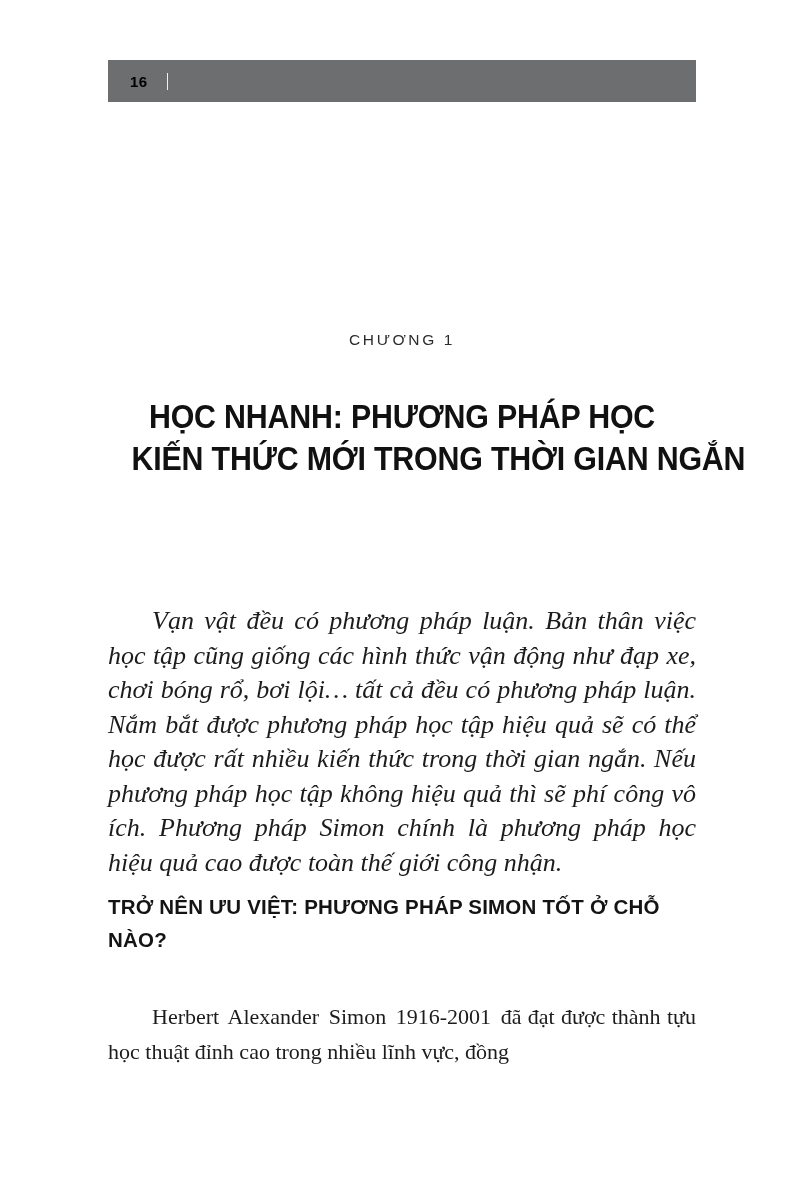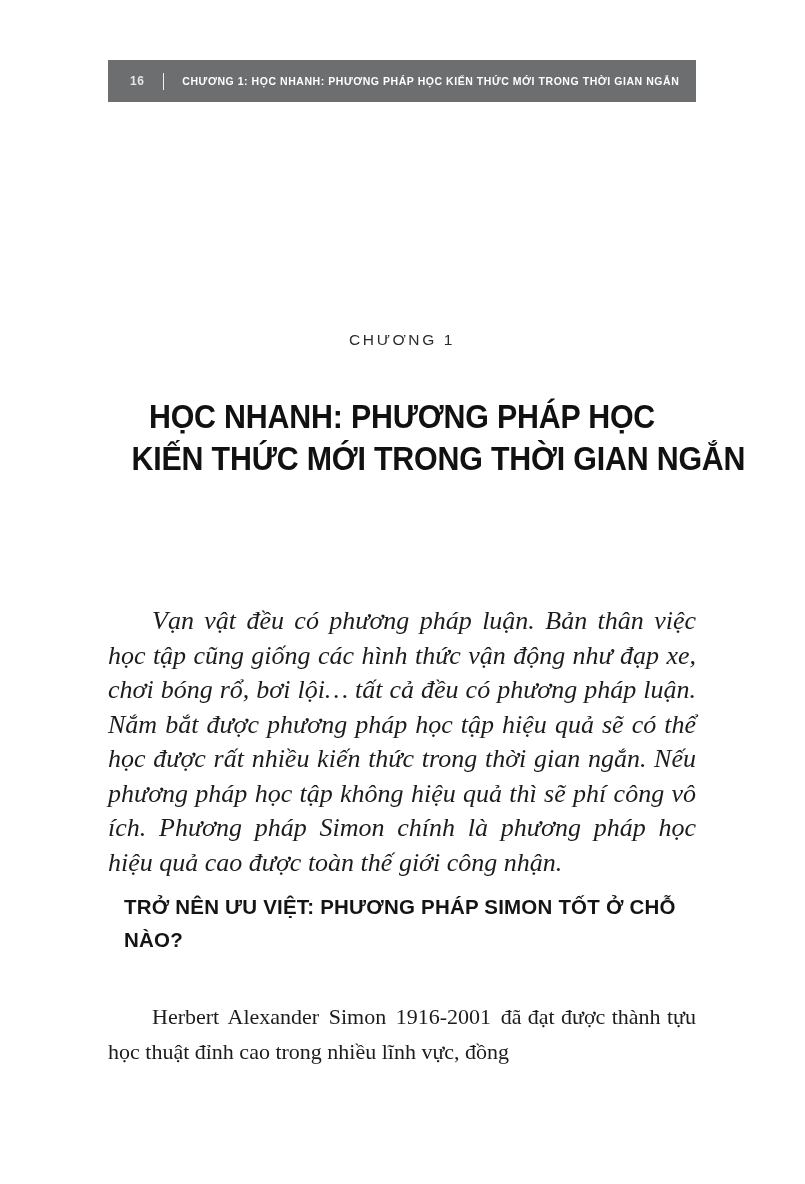--- a/index.html
+++ b/index.html
@@ -31,22 +31,22 @@
     height: 42px;
     background: #6d6e70;
     display: flex;
     align-items: center;
     box-sizing: border-box;
     padding-left: 22px;
   }
   .header-page-num {
     font-family: "Liberation Sans", sans-serif;
     font-weight: bold;
-    font-size: 12px;
-    color: #e5e5e5;
+    font-size: 15px;
+    color: #000000;
     letter-spacing: 0.5px;
   }
   .header-divider {
     width: 1px;
     height: 17px;
     background: #ffffff;
     margin: 0 18px 0 19px;
     opacity: 0.9;
   }
   .header-title {
@@ -111,21 +111,21 @@
     font-size: 26px;
     line-height: 34.5px;
     text-align: justify;
     text-indent: 44px;
     color: #1c1c1c;
   }
 
   .subhead {
     position: absolute;
     top: 873px;
-    left: 16px;
+    left: 0;
     width: 588px;
     font-family: "Liberation Sans", sans-serif;
     font-weight: bold;
     font-size: 20.5px;
     line-height: 33px;
     letter-spacing: 0.2px;
     color: #141414;
     text-align: left;
   }
 
@@ -146,21 +146,20 @@
   }
 </style>
 </head>
 <body>
 
 <div class="page">
 
   <div class="header-band">
     <span class="header-page-num">16</span>
     <span class="header-divider"></span>
-    <span class="header-title">CHƯƠNG 1: HỌC NHANH: PHƯƠNG PHÁP HỌC KIẾN THỨC MỚI TRONG THỜI GIAN NGẮN</span>
   </div>
 
   <div class="content">
 
     <div class="chapter-label">CHƯƠNG 1</div>
 
     <h1 class="chapter-title">
       <span class="line">HỌC NHANH: PHƯƠNG PHÁP HỌC</span>
       <span class="line">KIẾN THỨC MỚI TRONG THỜI GIAN NGẮN</span>
     </h1>

